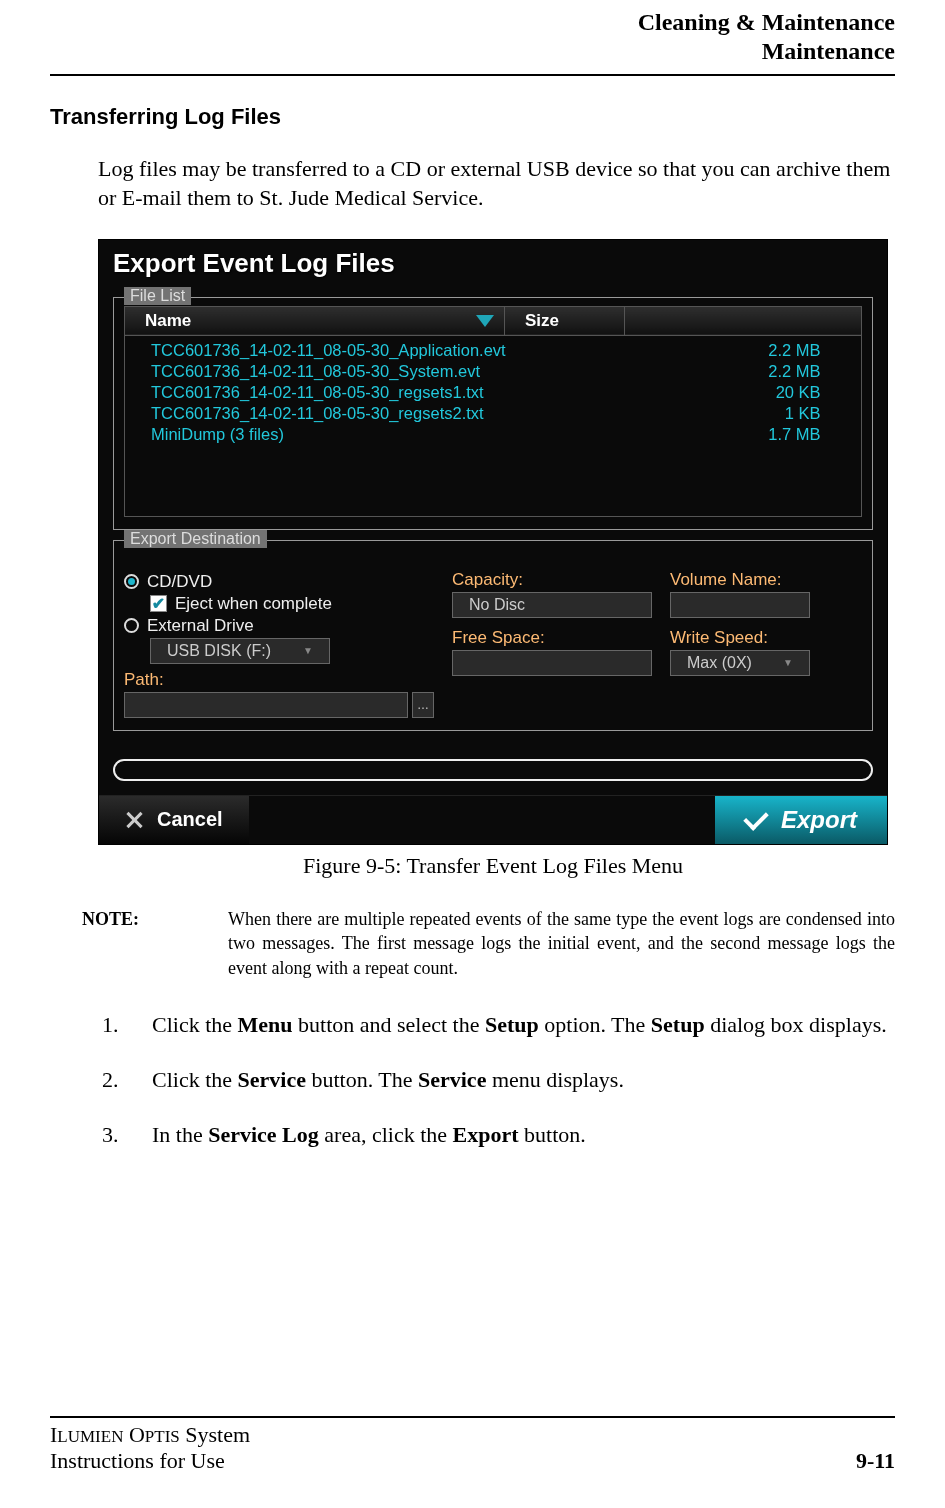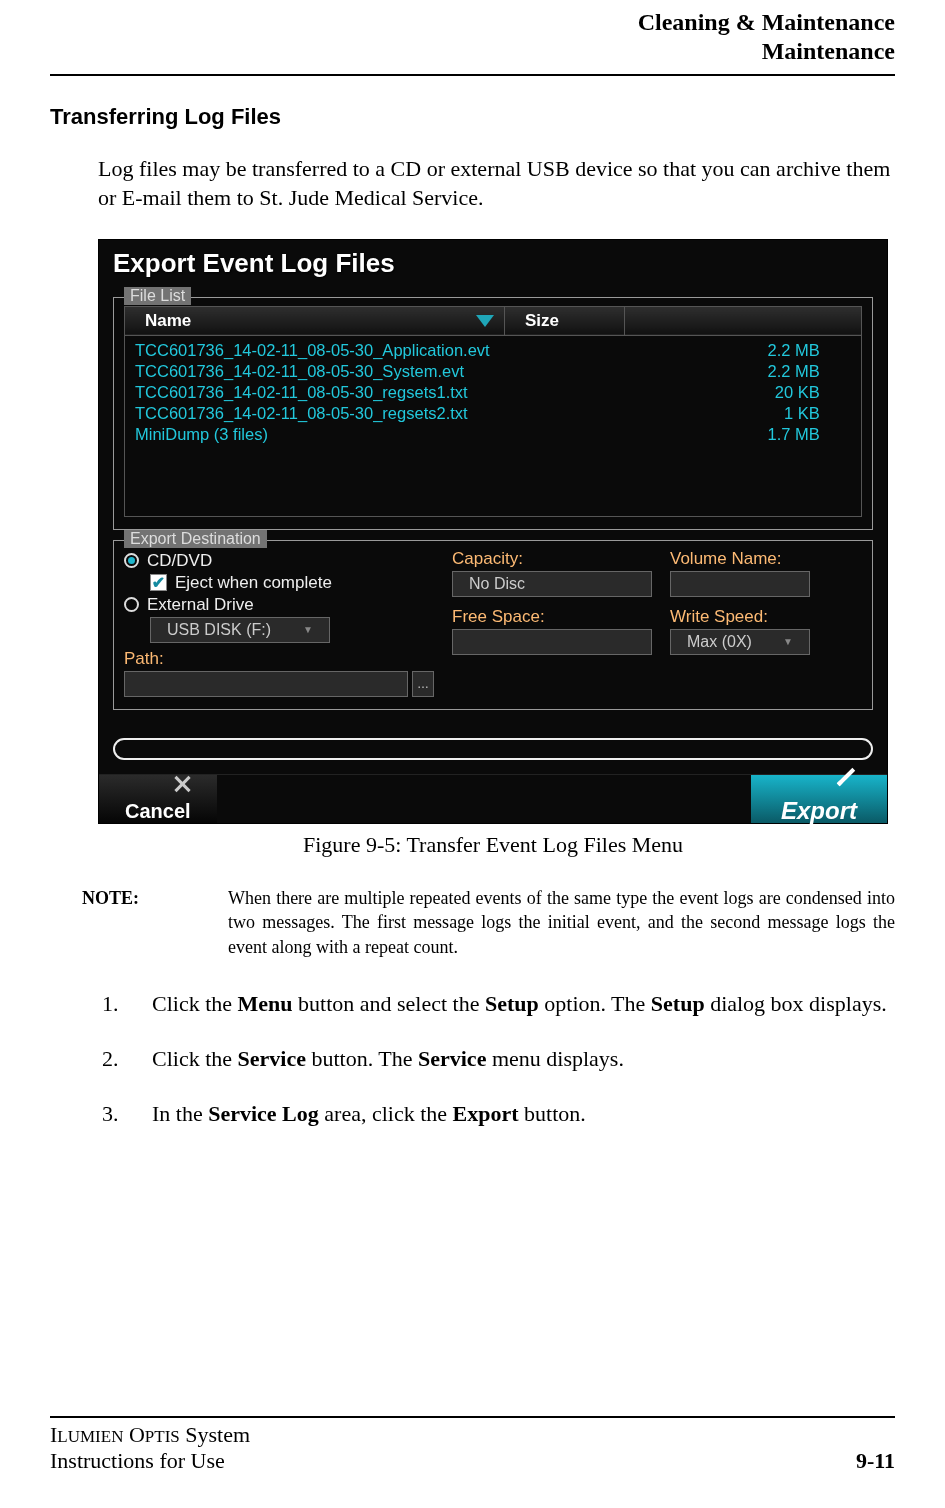--- a/index.html
+++ b/index.html
@@ -106,28 +106,29 @@
   .file-gap {
     height: 70px;
     border: 1px solid #555;
     border-top: none;
     margin-top:0;
   }
   .file-rows-wrap {
     border: 1px solid #555;
     border-top:none;
     border-bottom:none;
-    padding:4px 0 2px 0;
+    padding:4px 0 2px 16px;
   }
   .dest-grid {
     display: grid;
     grid-template-columns: 310px 200px 1fr;
     column-gap: 18px;
     row-gap: 6px;
     color: #eee;
+    margin-top: 21px;
   }
   .radio-row, .check-row { display:flex; align-items:center; gap:8px; margin:2px 0; }
   .radio {
     width:15px;height:15px;border:2px solid #ddd;border-radius:50%;
     display:inline-flex;align-items:center;justify-content:center;
   }
   .radio.checked::after{
     content:"";width:7px;height:7px;border-radius:50%;background:#1fb6cc;
   }
   .check {
@@ -151,27 +152,26 @@
   }
   .progress-wrap { padding: 18px 14px 14px 14px; }
   .progress-bar {
     height: 22px; border:2px solid #eee; border-radius:11px; background:#0a0a0a;
   }
   .button-row {
     display:flex;justify-content:space-between;padding:0 0 0 0;
     border-top:1px solid #222;
   }
   .btn {
-    display:flex;align-items:flex-end;gap:14px;
+    display:flex;align-items:center;gap:14px;
     height:48px;padding:0 26px;
     font-family:"Trebuchet MS",Arial,sans-serif;
     font-weight:bold;font-size:20px;color:#fff;
     background:linear-gradient(#2b2b2b,#050505);
     cursor:pointer;
-    flex-direction:column;
   }
   .btn.export {
     background:linear-gradient(#18b4ca,#0a5a66);
     font-size:24px;font-style:italic;
     padding:0 30px;
   }
   .btn .x-icon {
     width:18px;height:18px;position:relative;
   }
   .btn .x-icon::before,.btn .x-icon::after{

